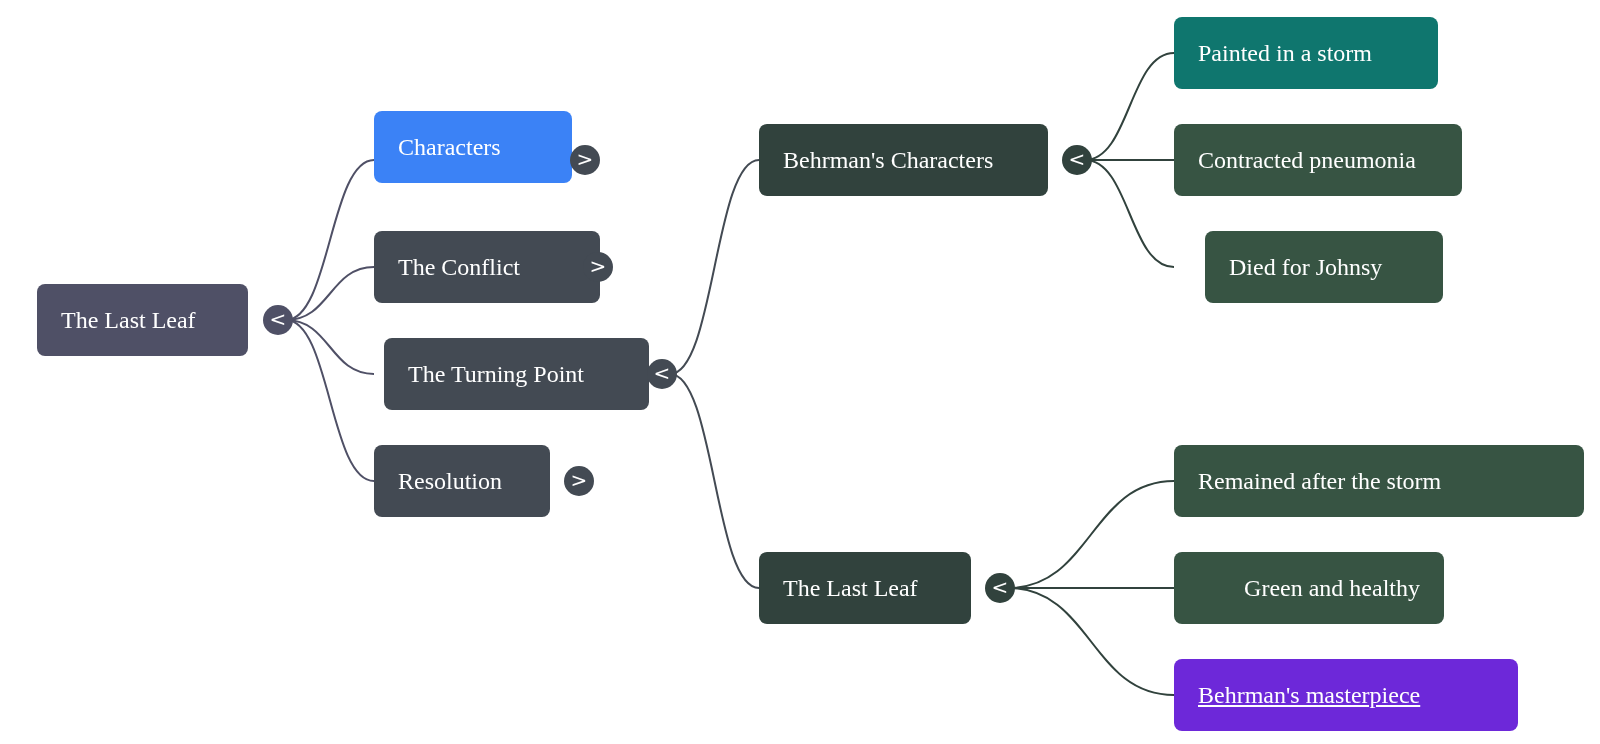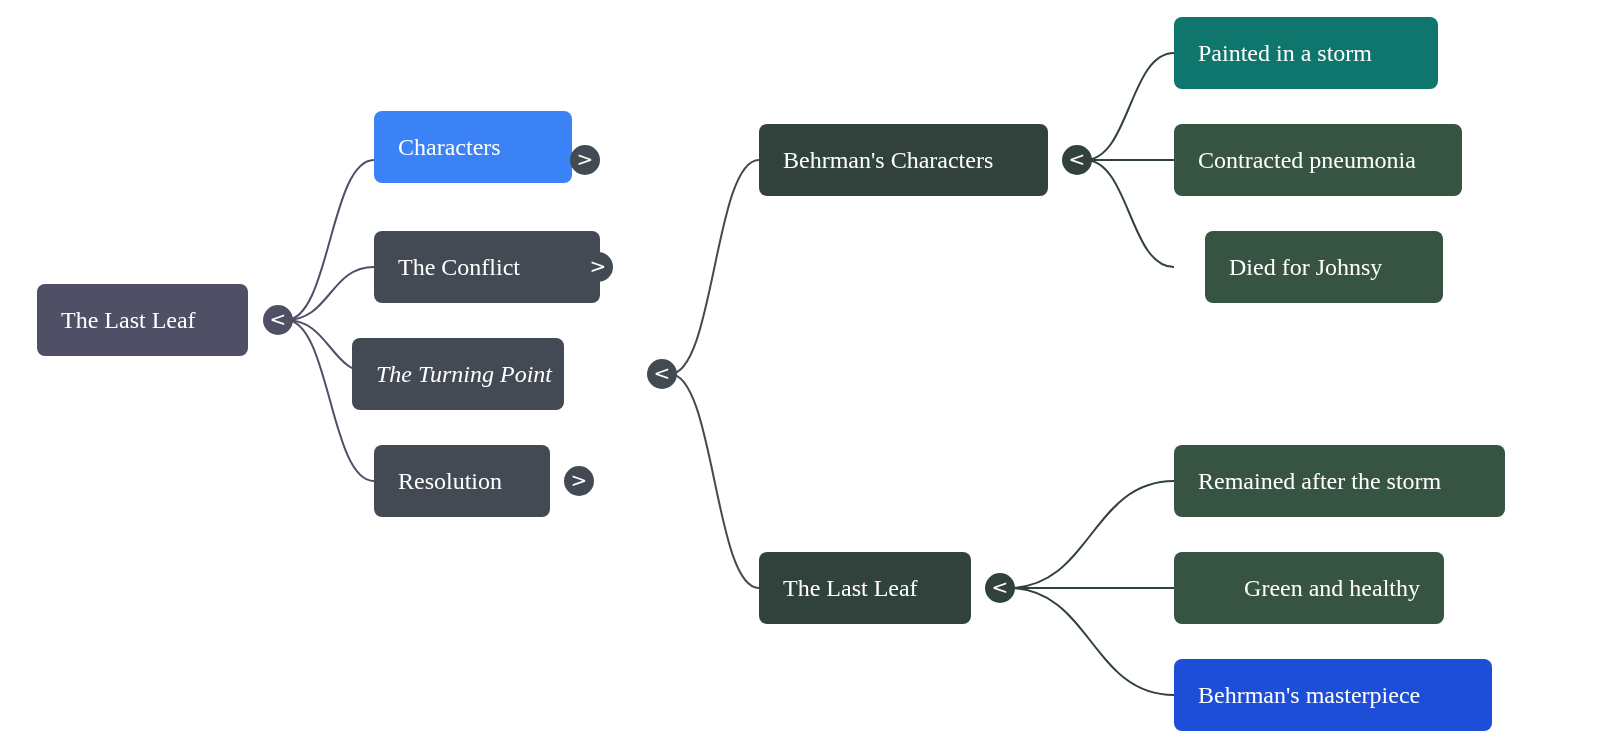--- a/index.html
+++ b/index.html
@@ -33,30 +33,30 @@
 
 <div class="node" id="n-root" style="left: 37px; top: 284px; width: 211px; background: rgb(79, 80, 102);">The Last Leaf</div>
 <div class="toggle" id="t-root" style="left: 263px; top: 305px; background: rgb(79, 80, 102);">&lt;</div>
 
 <div class="node lvl1" id="n-b0" style="left: 374px; top: 111px; width: 198px; background: #3b82f6;">Characters</div>
 <div class="toggle lvl1t" id="t-b0" style="left: 570px; top: 145px; background: rgb(67, 74, 83);">&gt;</div>
 
 <div class="node lvl1" id="n-b1" style="left: 374px; top: 231px; width: 226px; background: rgb(67, 74, 83);">The Conflict</div>
 <div class="toggle lvl1t" id="t-b1" style="left: 583px; top: 252px; background: rgb(67, 74, 83);">&gt;</div>
 
-<div class="node lvl1" id="n-b2" style="left: 352px; top: 338px; width: 212px; background: rgb(67, 74, 83); font-style: italic;">The Turning Point</div>
+<div class="node lvl1" id="n-b2" style="left: 384px; top: 338px; width: 265px; background: rgb(67, 74, 83);">The Turning Point</div>
 <div class="toggle lvl1t" id="t-b2" style="left: 647px; top: 359px; background: rgb(67, 74, 83);">&lt;</div>
 
 <div class="node lvl1" id="n-b3" style="left: 374px; top: 445px; width: 176px; background: rgb(67, 74, 83);">Resolution</div>
 <div class="toggle lvl1t" id="t-b3" style="left: 564px; top: 466px; background: rgb(67, 74, 83);">&gt;</div>
 
 <div class="node lvl2" id="n-c0" style="left: 759px; top: 124px; width: 289px; background: rgb(49, 66, 61);">Behrman's Characters</div>
 <div class="toggle lvl2t" id="t-c0" style="left: 1062px; top: 145px; background: rgb(49, 66, 61);">&lt;</div>
 
 <div class="node lvl2" id="n-c1" style="left: 759px; top: 552px; width: 212px; background: rgb(49, 66, 61);">The Last Leaf</div>
 <div class="toggle lvl2t" id="t-c1" style="left: 985px; top: 573px; background: rgb(49, 66, 61);">&lt;</div>
 
 <div class="node lvl3" id="n-d0" style="left: 1174px; top: 17px; width: 264px; background: #0f766e;">Painted in a storm</div>
 <div class="node lvl3" id="n-d1" style="left: 1174px; top: 124px; width: 288px; background: rgb(55, 84, 67);">Contracted pneumonia</div>
 <div class="node lvl3" id="n-d2" style="left: 1174px; top: 231px; width: 238px; background: rgb(55, 84, 67); margin-left: 31px;">Died for Johnsy</div>
-<div class="node lvl3" id="n-e0" style="left: 1174px; top: 445px; width: 331px; background: rgb(55, 84, 67);">Remained after the storm</div>
+<div class="node lvl3" id="n-e0" style="left: 1174px; top: 445px; width: 410px; background: rgb(55, 84, 67);">Remained after the storm</div>
 <div class="node lvl3" id="n-e1" style="left: 1174px; top: 552px; width: 270px; background: rgb(55, 84, 67); text-align: right;">Green and healthy</div>
-<div class="node lvl3" id="n-e2" style="left: 1174px; top: 659px; width: 318px; background: #1d4ed8;">Behrman's masterpiece</div>
+<div class="node lvl3" id="n-e2" style="left: 1174px; top: 659px; width: 344px; background: #6d28d9; text-decoration: underline;">Behrman's masterpiece</div>
 
 </body></html>

